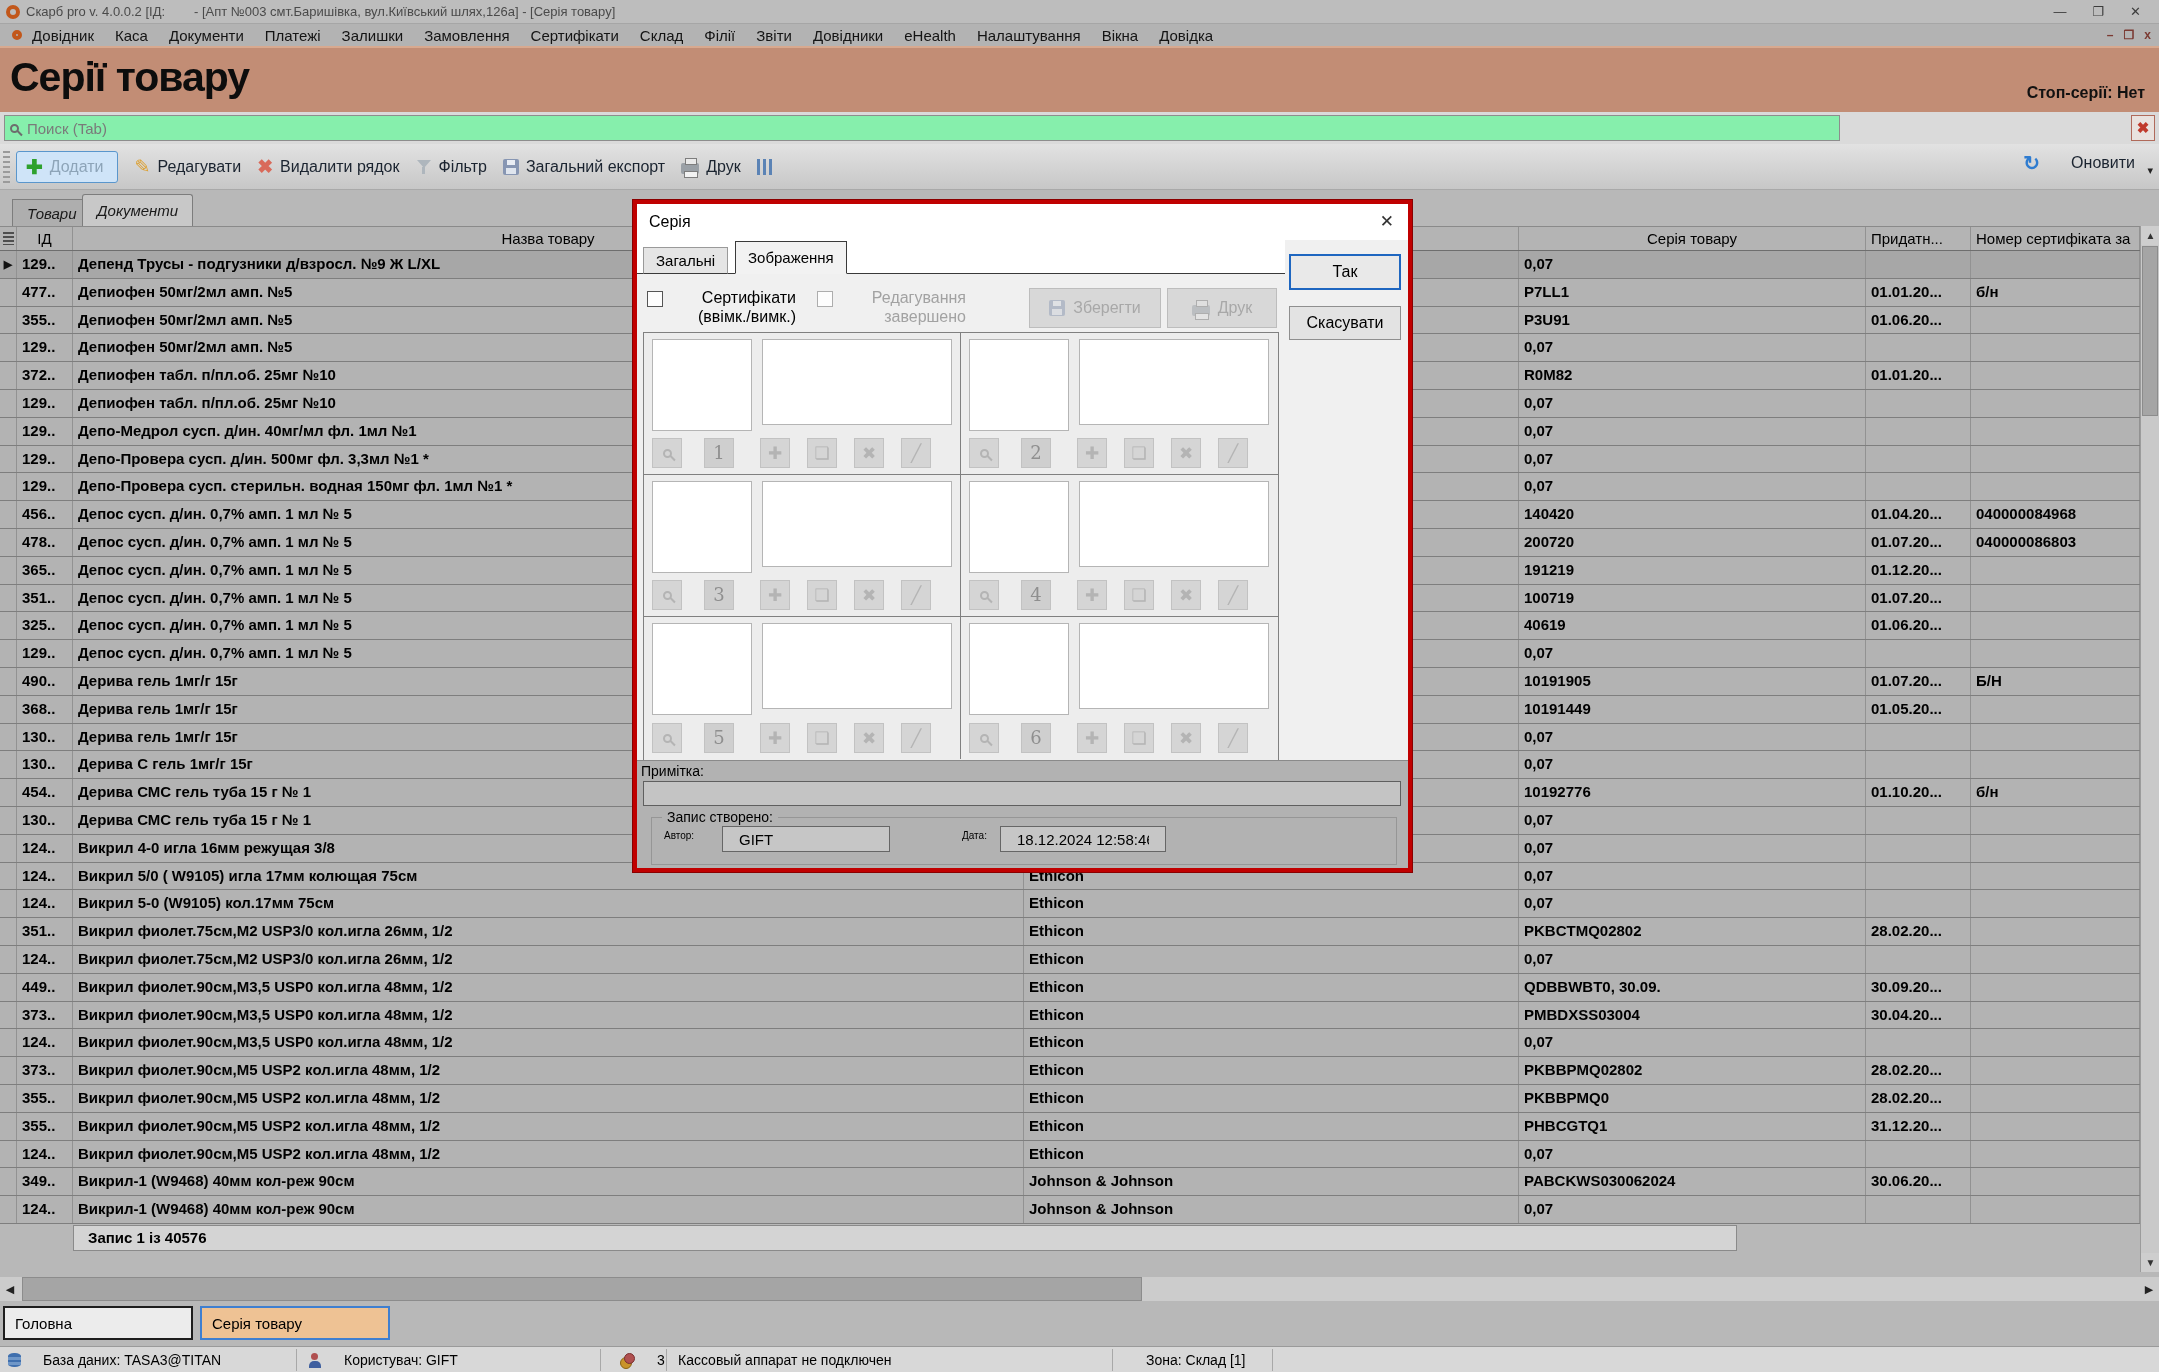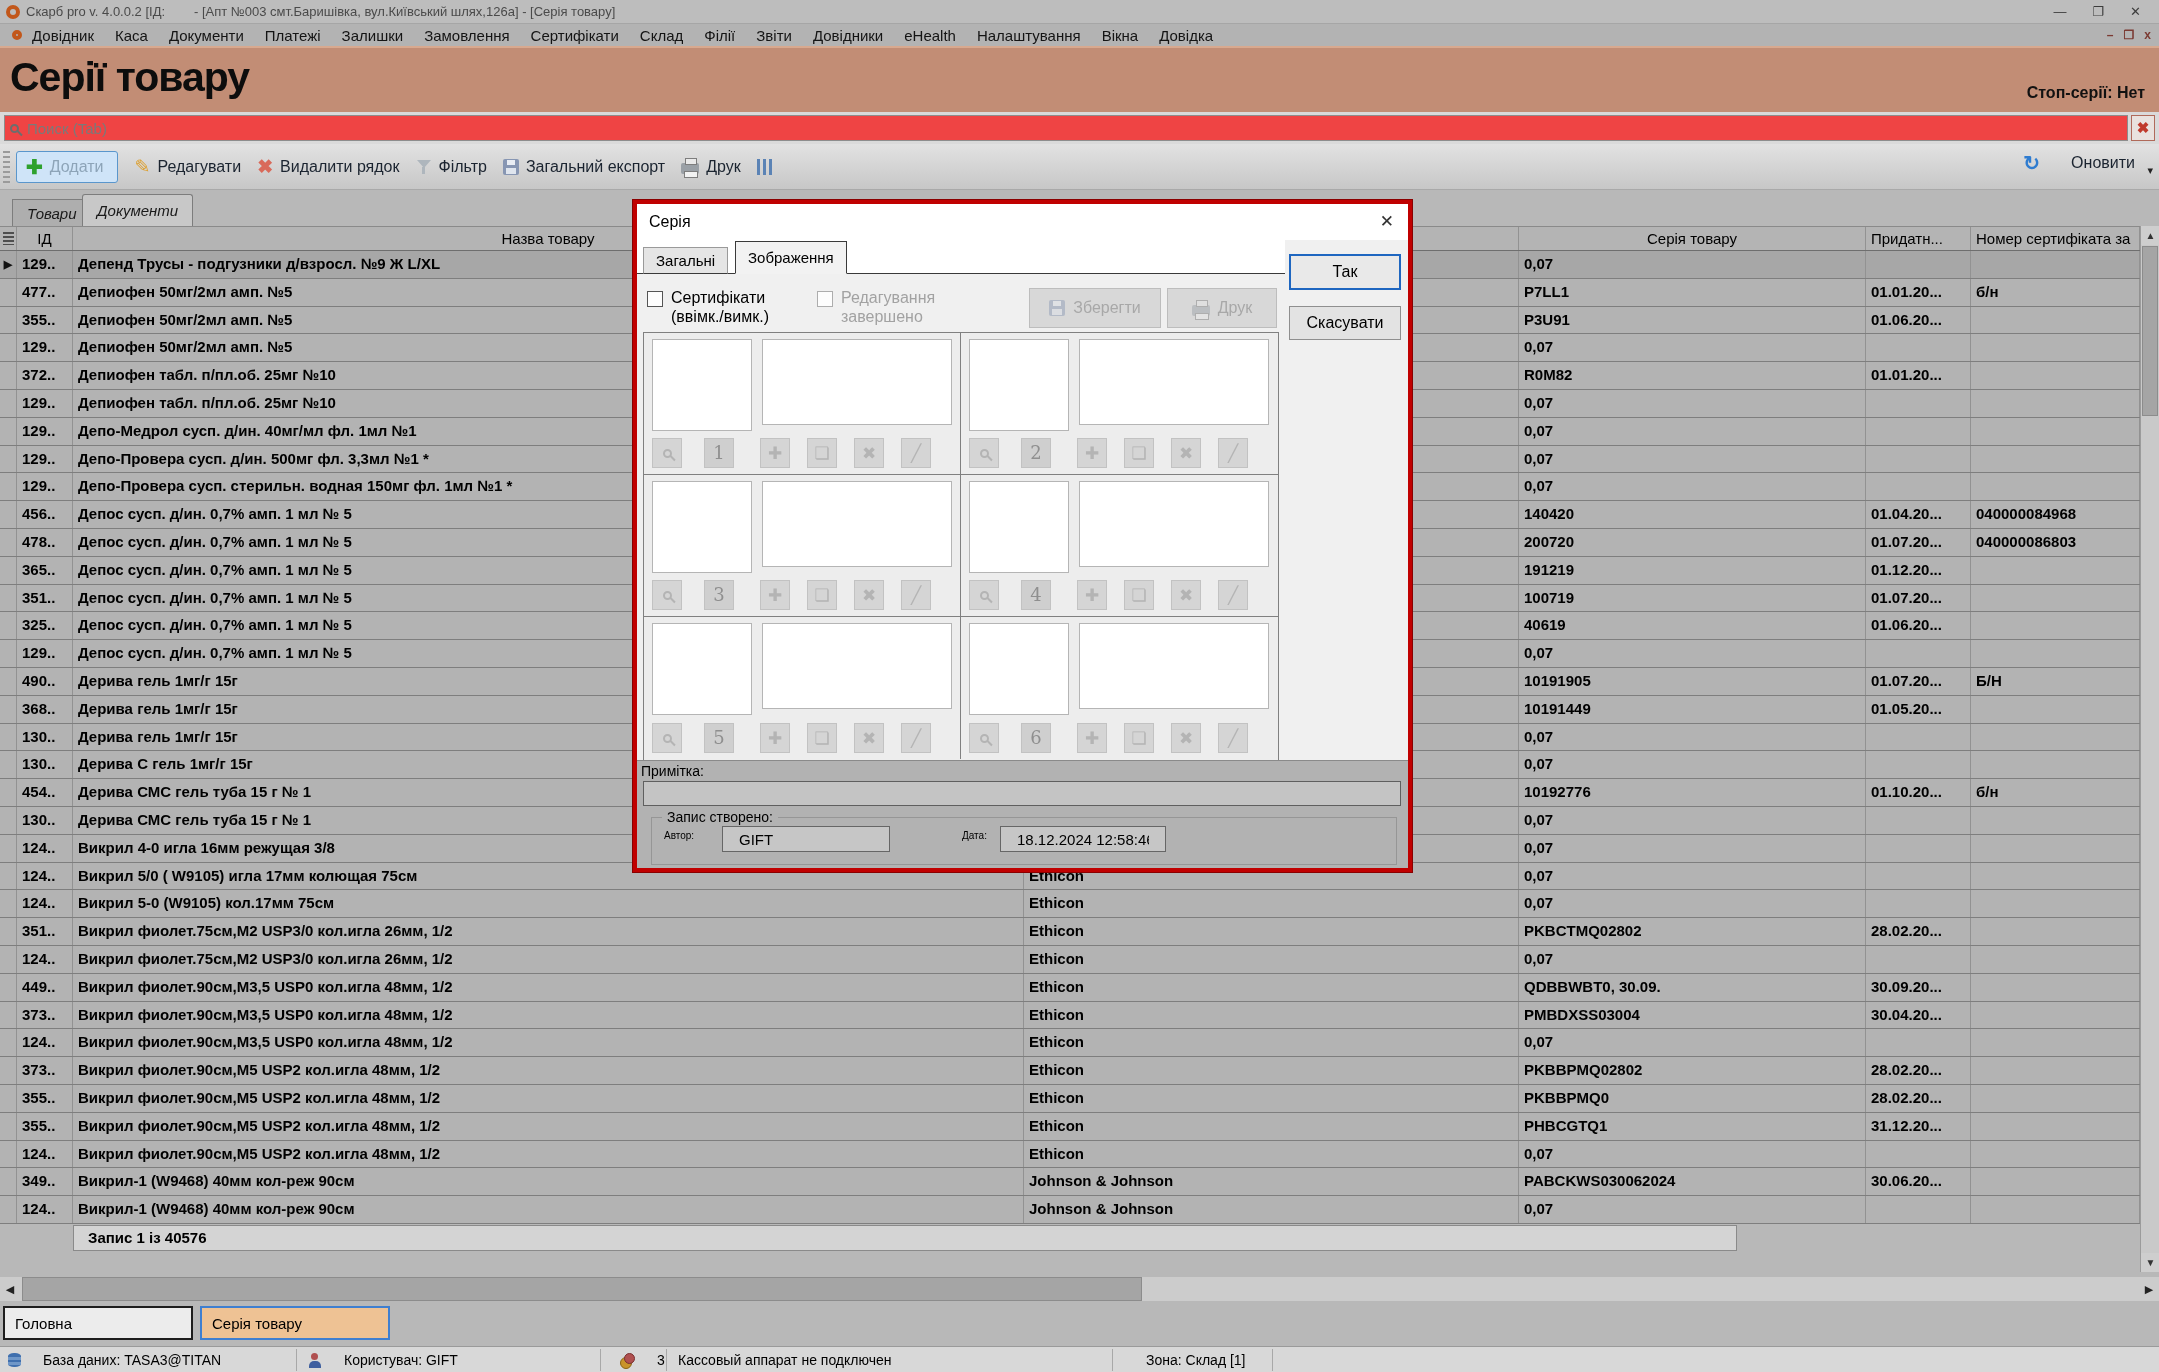--- a/index.html
+++ b/index.html
@@ -21,21 +21,21 @@
   .mdi-controls{margin-left:auto;display:flex;gap:10px;padding-right:8px;}
   .mdi-controls span{font-size:12px;color:#7b3a32;font-weight:bold;}
 
   
   .pagehead{position:absolute;left:0;top:46px;width:2159px;height:66px;background:#c28d75;border-top:2px solid #d8a98f;}
   .pagehead h1{margin:0;padding:6px 0 0 10px;font-size:41px;font-weight:bold;color:#0d0d0d;letter-spacing:-1px;}
   .stopseries{position:absolute;right:14px;bottom:10px;font-size:16px;font-weight:bold;color:#111;}
 
   
   .searchrow{position:absolute;left:0;top:112px;width:2159px;height:32px;background:#dadada;}
-  .searchbox{position:absolute;left:4px;top:3px;width:2124px;height:26px;background:#ef4444;border:1px solid #8d8d8d;display:flex;align-items:center;}
+  .searchbox{position:absolute;left:4px;top:3px;width:1836px;height:26px;background:#86efac;border:1px solid #8d8d8d;display:flex;align-items:center;}
   .searchbox .ic-mag{margin:0 6px 0 5px;color:#6d6d6d;}
   .searchbox input{flex:1;border:none;outline:none;background:transparent;font-size:15px;color:#333;}
   .searchbox input::placeholder{color:#7a7a7a;}
   .search-clear{position:absolute;right:4px;top:3px;width:24px;height:26px;background:#e9e2de;border:1px solid #b06a5a;color:#c03a2b;font-size:15px;font-weight:bold;text-align:center;line-height:24px;cursor:pointer;}
 
   .ic-mag{display:inline-block;width:9px;height:9px;border:2px solid currentColor;border-radius:50%;position:relative;}
   .ic-mag::after{content:"";position:absolute;width:7px;height:2px;background:currentColor;transform:rotate(45deg);right:-6px;bottom:-3px;}
 
   
   .toolbar{position:absolute;left:0;top:144px;width:2159px;height:46px;background:linear-gradient(#e2e2e2,#c7c7c7);display:flex;align-items:center;border-bottom:1px solid #a9a9a9;}
@@ -116,21 +116,21 @@
   
   .dialog{position:absolute;left:633px;top:200px;width:779px;height:672px;border:4px solid #c00000;background:#f0f0f0;z-index:10;box-shadow:0 0 0 1px #8a0000;}
   .dlg-title{position:absolute;left:0;top:0;width:771px;height:36px;background:#ffffff;}
   .dlg-title .txt{position:absolute;left:12px;top:9px;font-size:16px;color:#000;}
   .dlg-close{position:absolute;right:14px;top:7px;font-size:17px;color:#333;cursor:pointer;}
   .dlg-tabs{position:absolute;left:0;top:36px;width:648px;height:34px;background:#fff;border-bottom:1px solid #3a3a3a;}
   .dtab{position:absolute;bottom:-1px;font-size:15px;color:#000;padding:0 12px;display:flex;align-items:center;cursor:pointer;}
   .dtab.inactive{left:6px;height:27px;background:#e5e5e5;border:1px solid #9a9a9a;border-bottom:1px solid #3a3a3a;}
   .dtab.active{left:98px;height:33px;background:#f2f2f2;border:1px solid #3a3a3a;border-bottom:1px solid #f2f2f2;z-index:2;}
   .cbrow{position:absolute;left:0;top:78px;width:648px;height:52px;}
-  .cb{position:absolute;display:flex;gap:8px;cursor:pointer;}
+  .cb{position:absolute;display:flex;gap:8px;cursor:pointer;text-align:right;}
   .cb .box{width:16px;height:16px;background:#fdfdfd;border:1px solid #555;margin-top:3px;flex:0 0 auto;}
   .cb .lb{font-size:16px;color:#000;width:125px;line-height:19px;}
   .cb.disabled .box{border-color:#adadad;}
   .cb.disabled .lb{color:#a2a2a2;}
   .dbtn-dis{position:absolute;height:40px;background:#d8d8d8;border:1px solid #bdbdbd;color:#a8a8a8;font-size:16px;display:flex;align-items:center;justify-content:center;gap:8px;cursor:default;}
   .dbtn-dis .ic-floppy{opacity:.45;} .dbtn-dis .ic-printer{opacity:.45;}
   .btn-ok{position:absolute;left:652px;top:50px;width:112px;height:36px;background:#e9e9e9;border:2px solid #1e66c0;font-size:16px;color:#000;cursor:pointer;}
   .btn-cancel{position:absolute;left:652px;top:102px;width:112px;height:34px;background:#e3e3e3;border:1px solid #8f8f8f;font-size:16px;color:#000;cursor:pointer;}
   .slots{position:absolute;left:6px;top:128px;width:636px;height:430px;border:1px solid #808080;background:#ededed;display:grid;grid-template-columns:1fr 1fr;grid-auto-rows:142px;}
   .slot{position:relative;border-right:1px solid #808080;border-bottom:1px solid #808080;}

